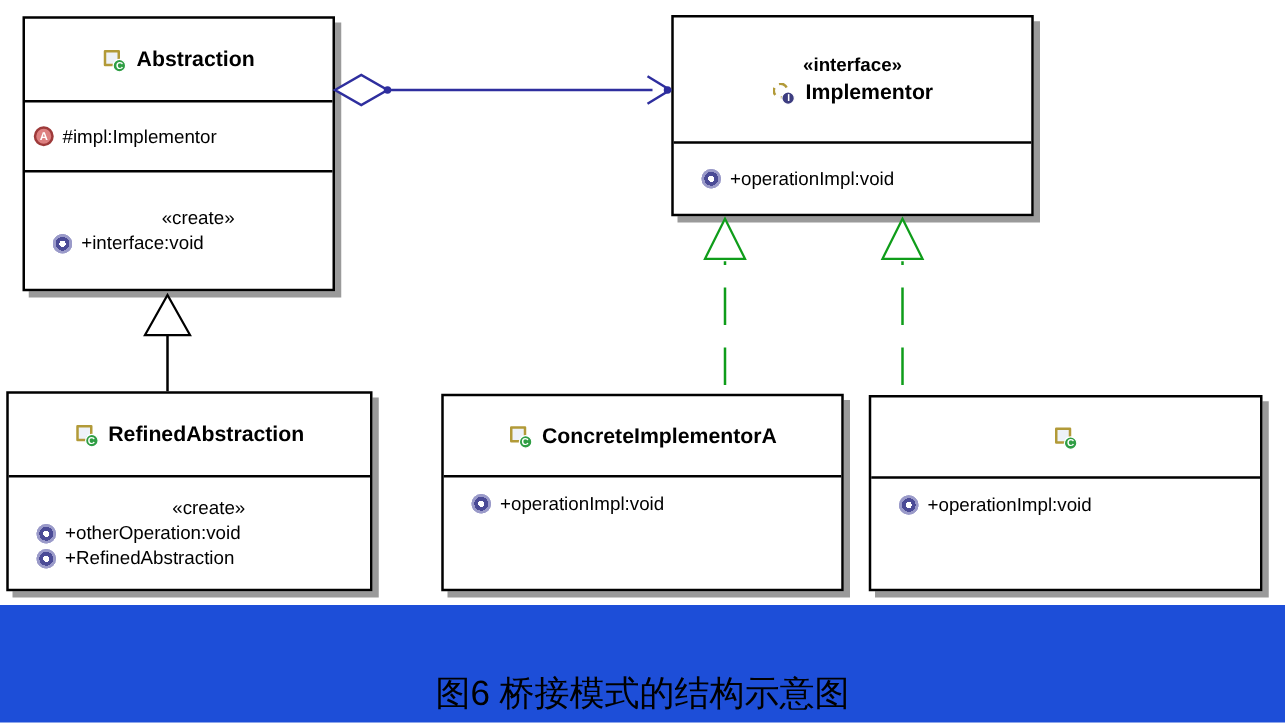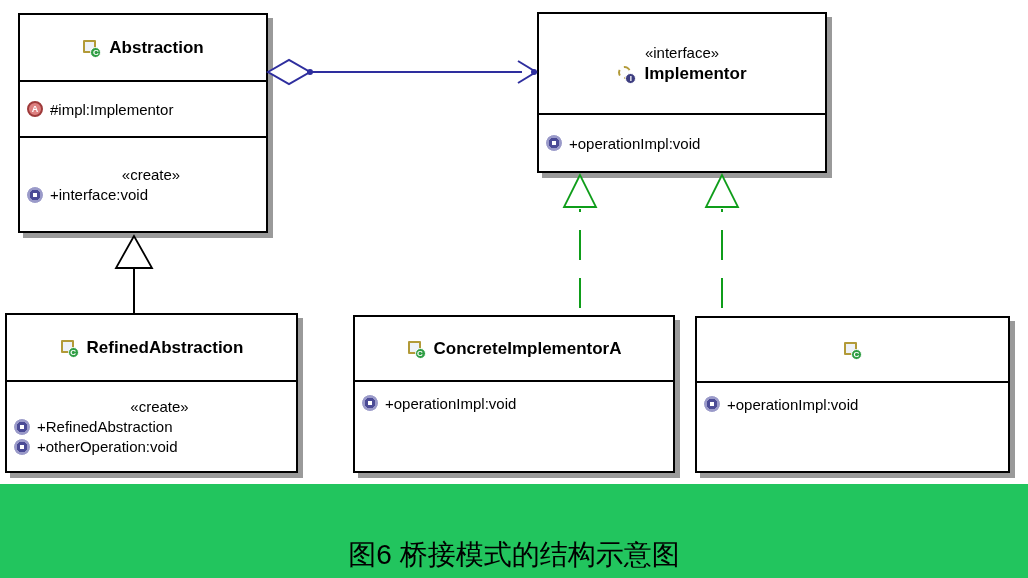--- a/index.html
+++ b/index.html
@@ -16,28 +16,28 @@
   .uml-box {
     position:absolute;
     background:#ffffff;
     border:2px solid #000000;
     box-shadow: 5px 5px 0 0 #9a9a9a;
     display:flex;
     flex-direction:column;
     z-index:1;
   }
   .compartment { border-bottom:2px solid #000; display:flex; flex-direction:column; }
-  .compartment:last-child { border-bottom:none; flex:1; }
+  .compartment:last-child { border-bottom:none; flex:1;margin-left:15px; }
 
   .title-row {
     display:flex; align-items:center; justify-content:center; gap:8px;
     font-size:17px; font-weight:bold; color:#000;
   }
   .title-comp { align-items:center; justify-content:center; }
-  .iface-stereo { font-size:15px; font-weight:normal; color:#000; text-align:left; }
+  .iface-stereo { font-size:15px; font-weight:bold; color:#000; text-align:left; }
   .italic { }
 
   .member {
     display:flex; align-items:center; gap:7px;
     padding-left:7px; height:20px; font-size:15px; color:#000; white-space:nowrap;
   }
   .stereo-row { justify-content:center; padding-left:16px; }
   .v-center { justify-content:center; }
   .v-top { padding-top:11px; }
 
@@ -75,21 +75,21 @@
 
   
   #connector-layer {
     position:absolute; left:0; top:0; width:1028px; height:578px;
     z-index:5; pointer-events:none;
   }
 
   
   #footer-band {
     position:absolute; left:0; top:484px; width:1028px; height:94px;
-    background:#22c55e; z-index:0;
+    background:#1d4ed8; z-index:0;
   }
   #caption {
     margin-top:52px; text-align:center;
     font-size:28px; color:#000;
     font-family: "Liberation Sans", "DejaVu Sans", sans-serif;
   }
 </style>
 </head>
 <body>
 
@@ -150,25 +150,25 @@
           <span class="sq"></span>
           <span class="badge badge-green">C</span>
         </span>
         <span>RefinedAbstraction</span>
       </div>
     </div>
     <div class="compartment v-center">
       <div class="member stereo-row">«create»</div>
       <div class="member">
         <span class="method-icon"></span>
+        <span>+otherOperation:void</span>
+      </div>
+      <div class="member">
+        <span class="method-icon"></span>
         <span>+RefinedAbstraction</span>
-      </div>
-      <div class="member">
-        <span class="method-icon"></span>
-        <span>+otherOperation:void</span>
       </div>
     </div>
   </div>
 
   <div class="uml-box" style="left:353px; top:315px; width:322px; height:158px;">
     <div class="compartment title-comp" style="height:65px;">
       <div class="title-row">
         <span class="icon class-icon">
           <span class="sq"></span>
           <span class="badge badge-green">C</span>

